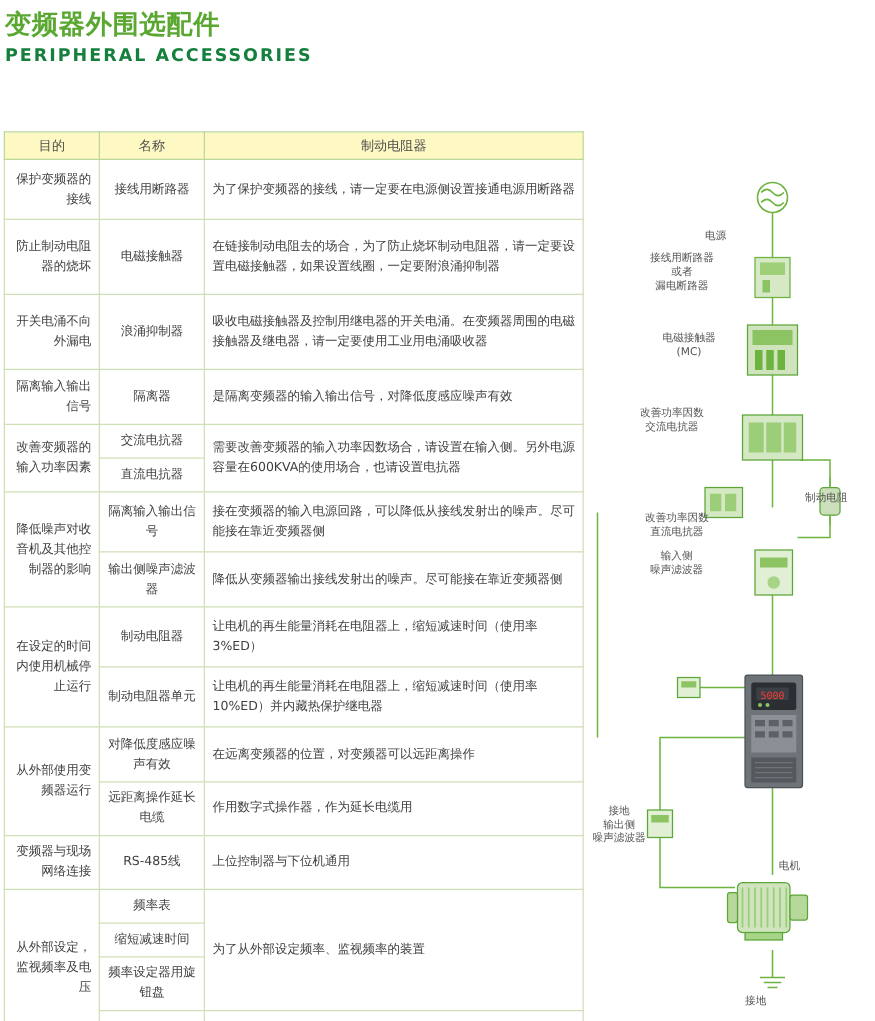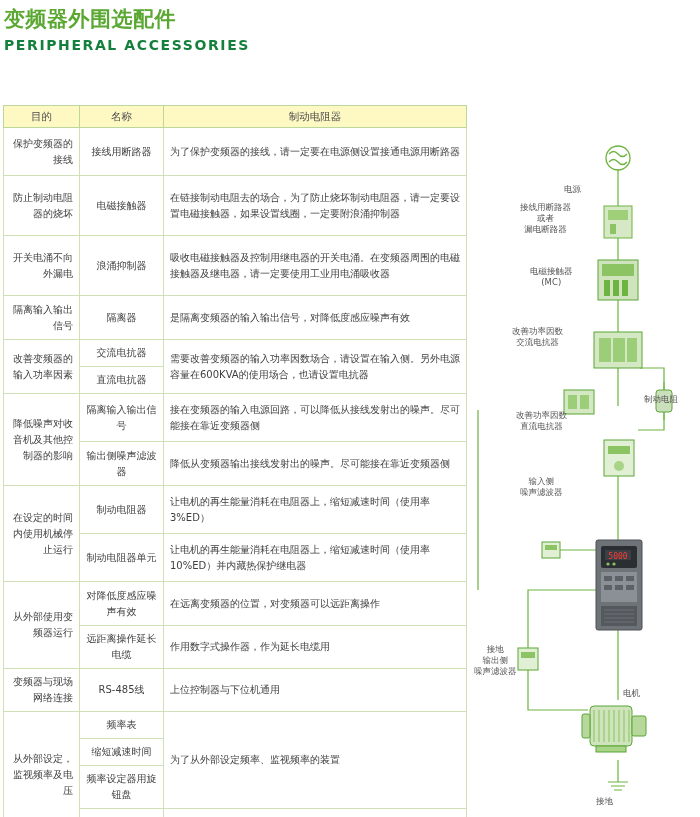--- a/index.html
+++ b/index.html
@@ -286,21 +286,21 @@
     <div class="lbl" style="left:52px;top:92px;">接线用断路器
 或者
 漏电断路器</div>
     <div class="lbl" style="left:62px;top:156px;">电磁接触器
 (MC)</div>
     <div class="lbl" style="left:44px;top:216px;">改善功率因数
 交流电抗器</div>
     <div class="lbl" style="left:48px;top:300px;">改善功率因数
 直流电抗器</div>
     <div class="lbl" style="left:176px;top:284px;">制动电阻</div>
-    <div class="lbl" style="left:52px;top:330px;margin-top:36px;">输入侧
+    <div class="lbl" style="left:52px;top:330px;">输入侧
 噪声滤波器</div>
     <div class="lbl" style="left:6px;top:534px;">接地
 输出侧
 噪声滤波器</div>
     <div class="lbl" style="left:155px;top:578px;">电机</div>
     <div class="lbl" style="left:128px;top:686px;">接地</div>
   </div>
 
 </div>
 

